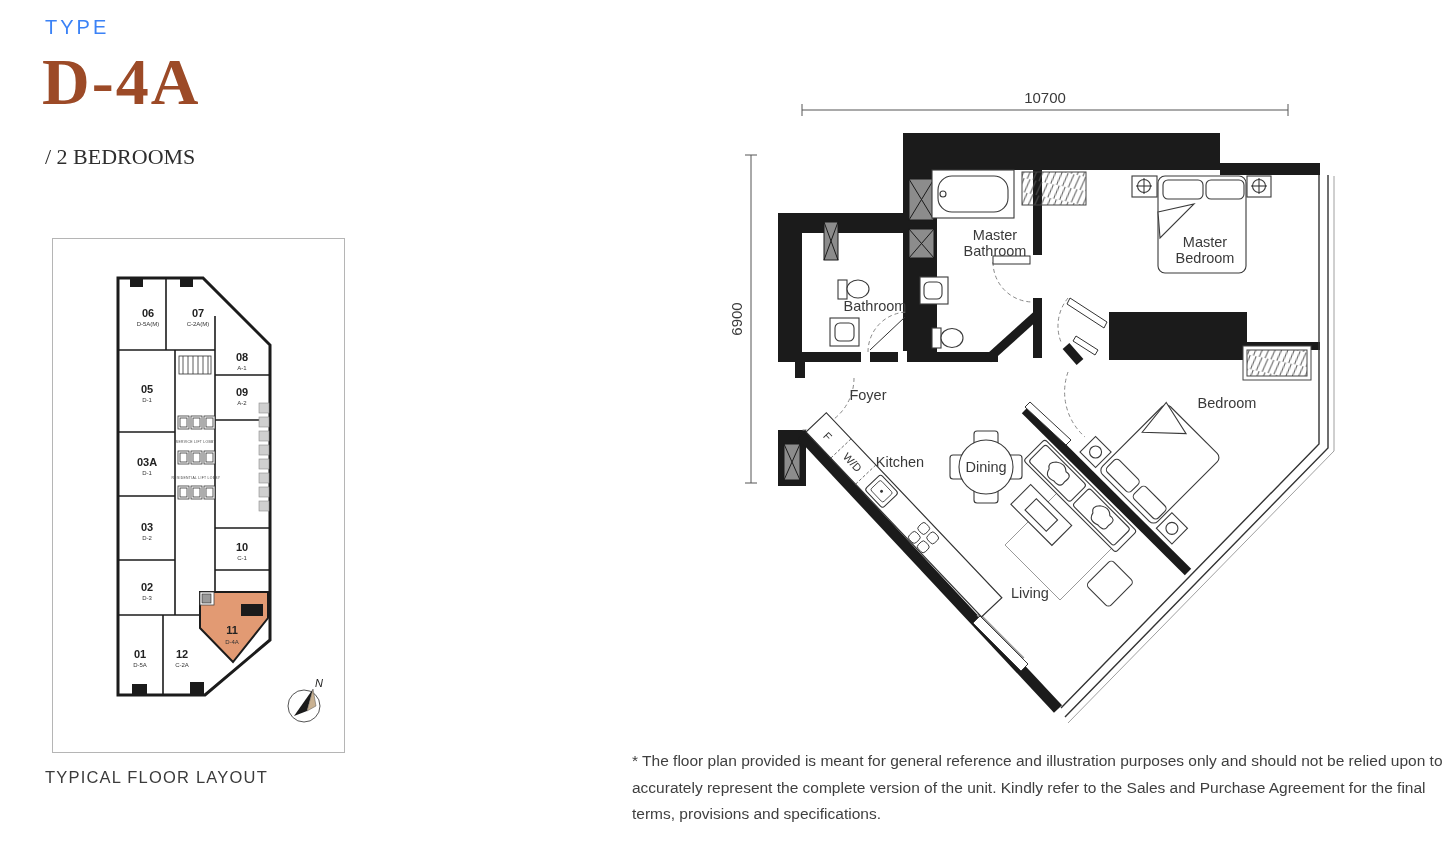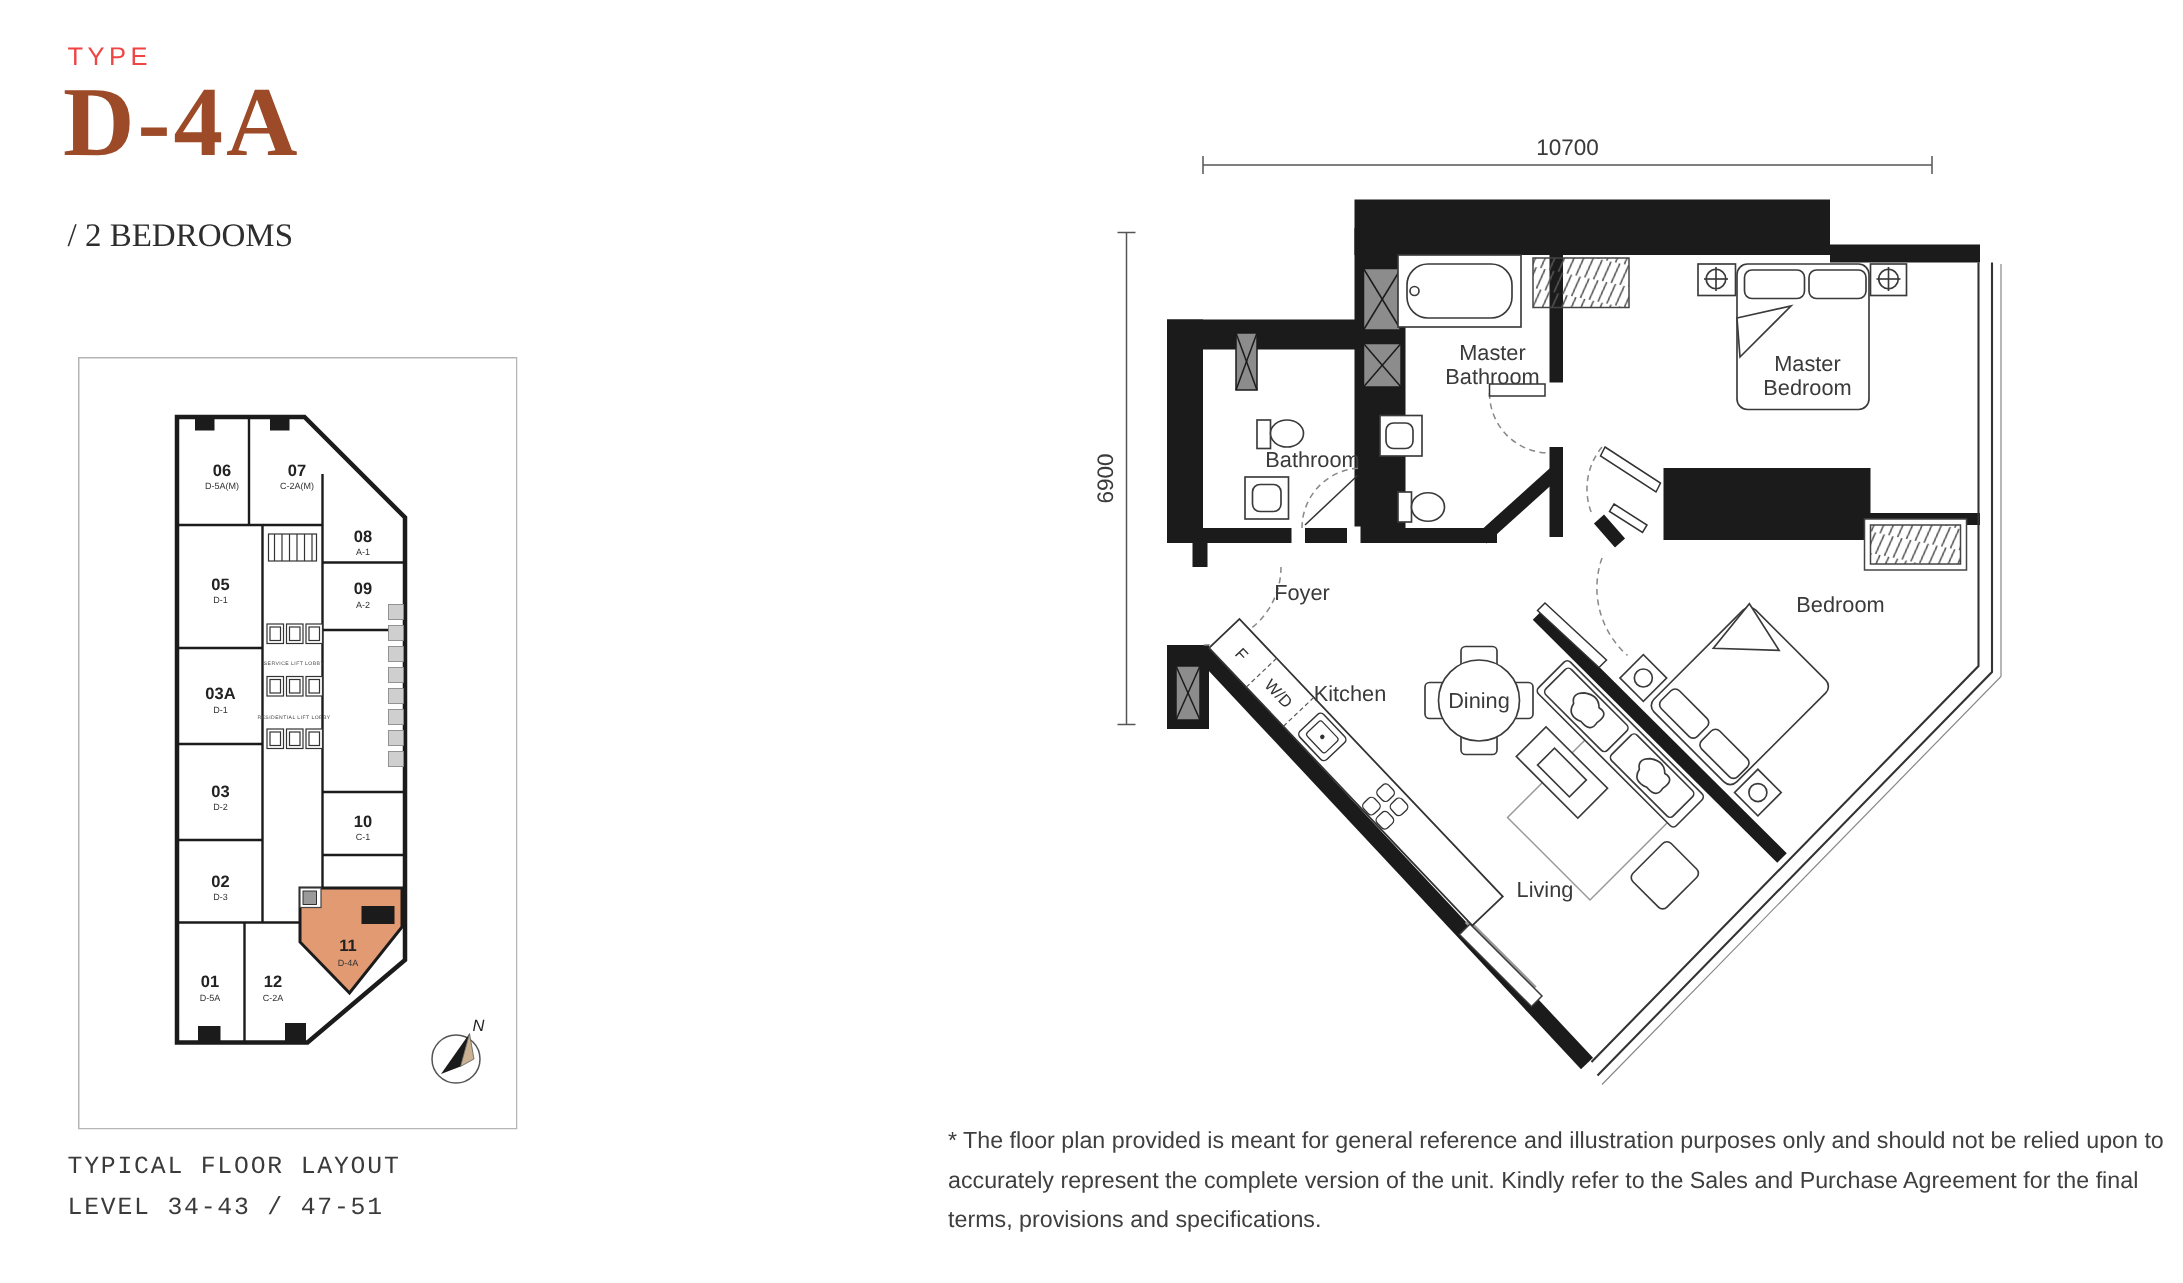--- a/index.html
+++ b/index.html
@@ -1,24 +1,24 @@
 <!DOCTYPE html>
 <html><head>
 <meta charset="utf-8">
 <style>
   html,body{margin:0;padding:0;}
   body{width:1455px;height:855px;background:#ffffff;position:relative;overflow:hidden;
        font-family:"Liberation Sans",sans-serif;color:#3b3b3b;}
   .abs{position:absolute;}
-  .eyebrow{left:45px;top:16px;font-size:17px;letter-spacing:3px;color:#ef4444;margin-top:12px;}
+  .eyebrow{left:45px;top:16px;font-size:20px;letter-spacing:3px;color:#3b82f6;}
   .unitcode{left:42px;top:44px;font-family:"Liberation Serif",serif;font-weight:bold;
             font-size:66px;letter-spacing:2px;color:#9C4A27;}
   .specs{left:45px;top:140px;font-family:"Liberation Serif",serif;font-size:22px;
          color:#2e2e2e;line-height:34px;}
-  .caption{left:45px;top:764px;font-size:16.5px;letter-spacing:1.2px;color:#3b3b3b;line-height:27px;font-family:Liberation Mono, monospace;}
+  .caption{left:45px;top:764px;font-size:16.5px;letter-spacing:1.2px;color:#3b3b3b;line-height:27px;}
   .disclaimer{left:632px;top:748px;width:828px;font-size:15.5px;color:#3f3f3f;line-height:26.5px;}
   svg text{font-family:"Liberation Sans",sans-serif;fill:#3a3a3a;}
   .roomlbl{font-size:14.5px;}
   .dimlbl{font-size:15px;fill:#3a3a3a;}
   .mapnum{font-size:11px;font-weight:bold;fill:#222;}
   .mapcode{font-size:6px;fill:#333;}
   .lobbylbl{font-size:3.4px;fill:#444;letter-spacing:.3px;}
   .countlbl{font-size:11px;fill:#333;}
   .northlbl{font-size:11px;font-style:italic;fill:#222;}
 </style>
@@ -324,18 +324,17 @@
       <text class="roomlbl" x="238" y="320">Foyer</text>
       <text class="roomlbl" x="270" y="387">Kitchen</text>
       <text class="roomlbl" x="356" y="392">Dining</text>
       <text class="roomlbl" x="597" y="328">Bedroom</text>
       <text class="roomlbl" x="400" y="518">Living</text>
     </g>
   </svg>
 
   <div class="abs caption">
     <div>TYPICAL FLOOR LAYOUT</div>
-    <div>LEVEL 34-43 / 47-51</div>
   </div>
 
   <div class="abs disclaimer">* The floor plan provided is meant for general reference and illustration purposes only and should not be relied upon to accurately represent the complete version of the unit. Kindly refer to the Sales and Purchase Agreement for the final terms, provisions and specifications.</div>
 
 </div>
 
 </body></html>

